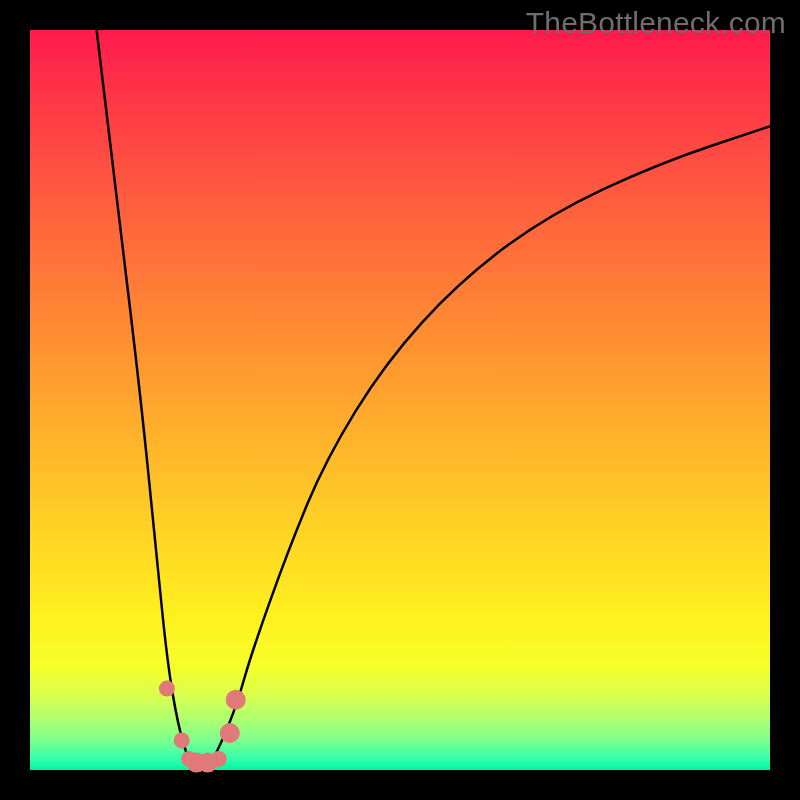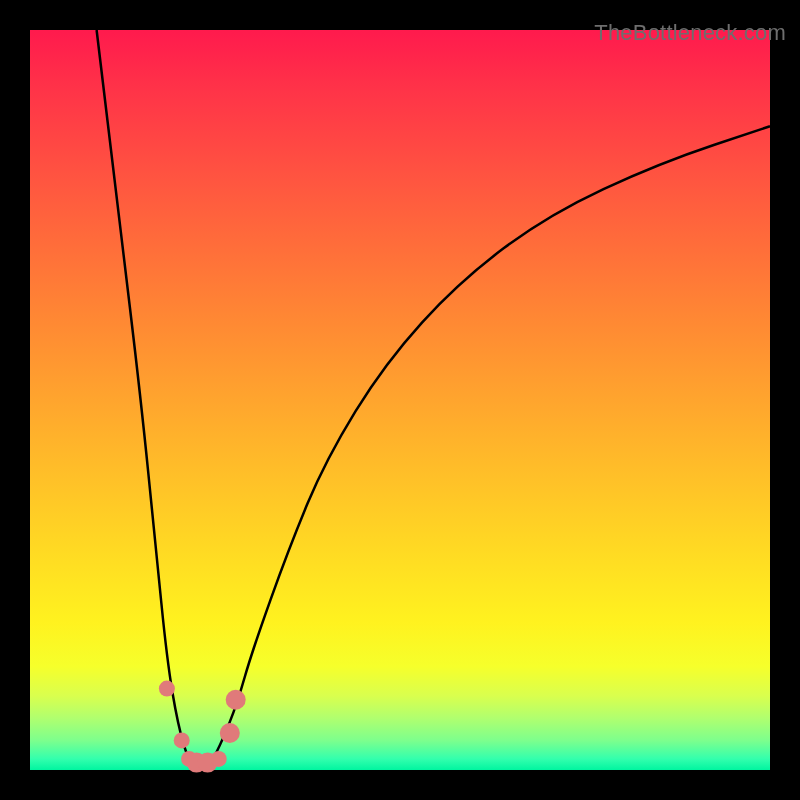--- a/index.html
+++ b/index.html
@@ -33,24 +33,24 @@
       #f6ff2b 86%,
       #d9ff4e 90%,
       #b0ff6f 93%,
       #7dff8d 96%,
       #33ffad 98.5%,
       #00f5a0 100%
     );
   }
   .watermark {
     position: absolute;
-    top: 20px;
+    top: 6px;
     right: 14px;
     color: #6e6e6e;
-    font-size: 22px;
+    font-size: 30px;
     font-weight: 500;
     letter-spacing: 0.2px;
   }
   svg.curve {
     position: absolute;
     left: 0;
     top: 0;
   }
 </style>
 </head>

